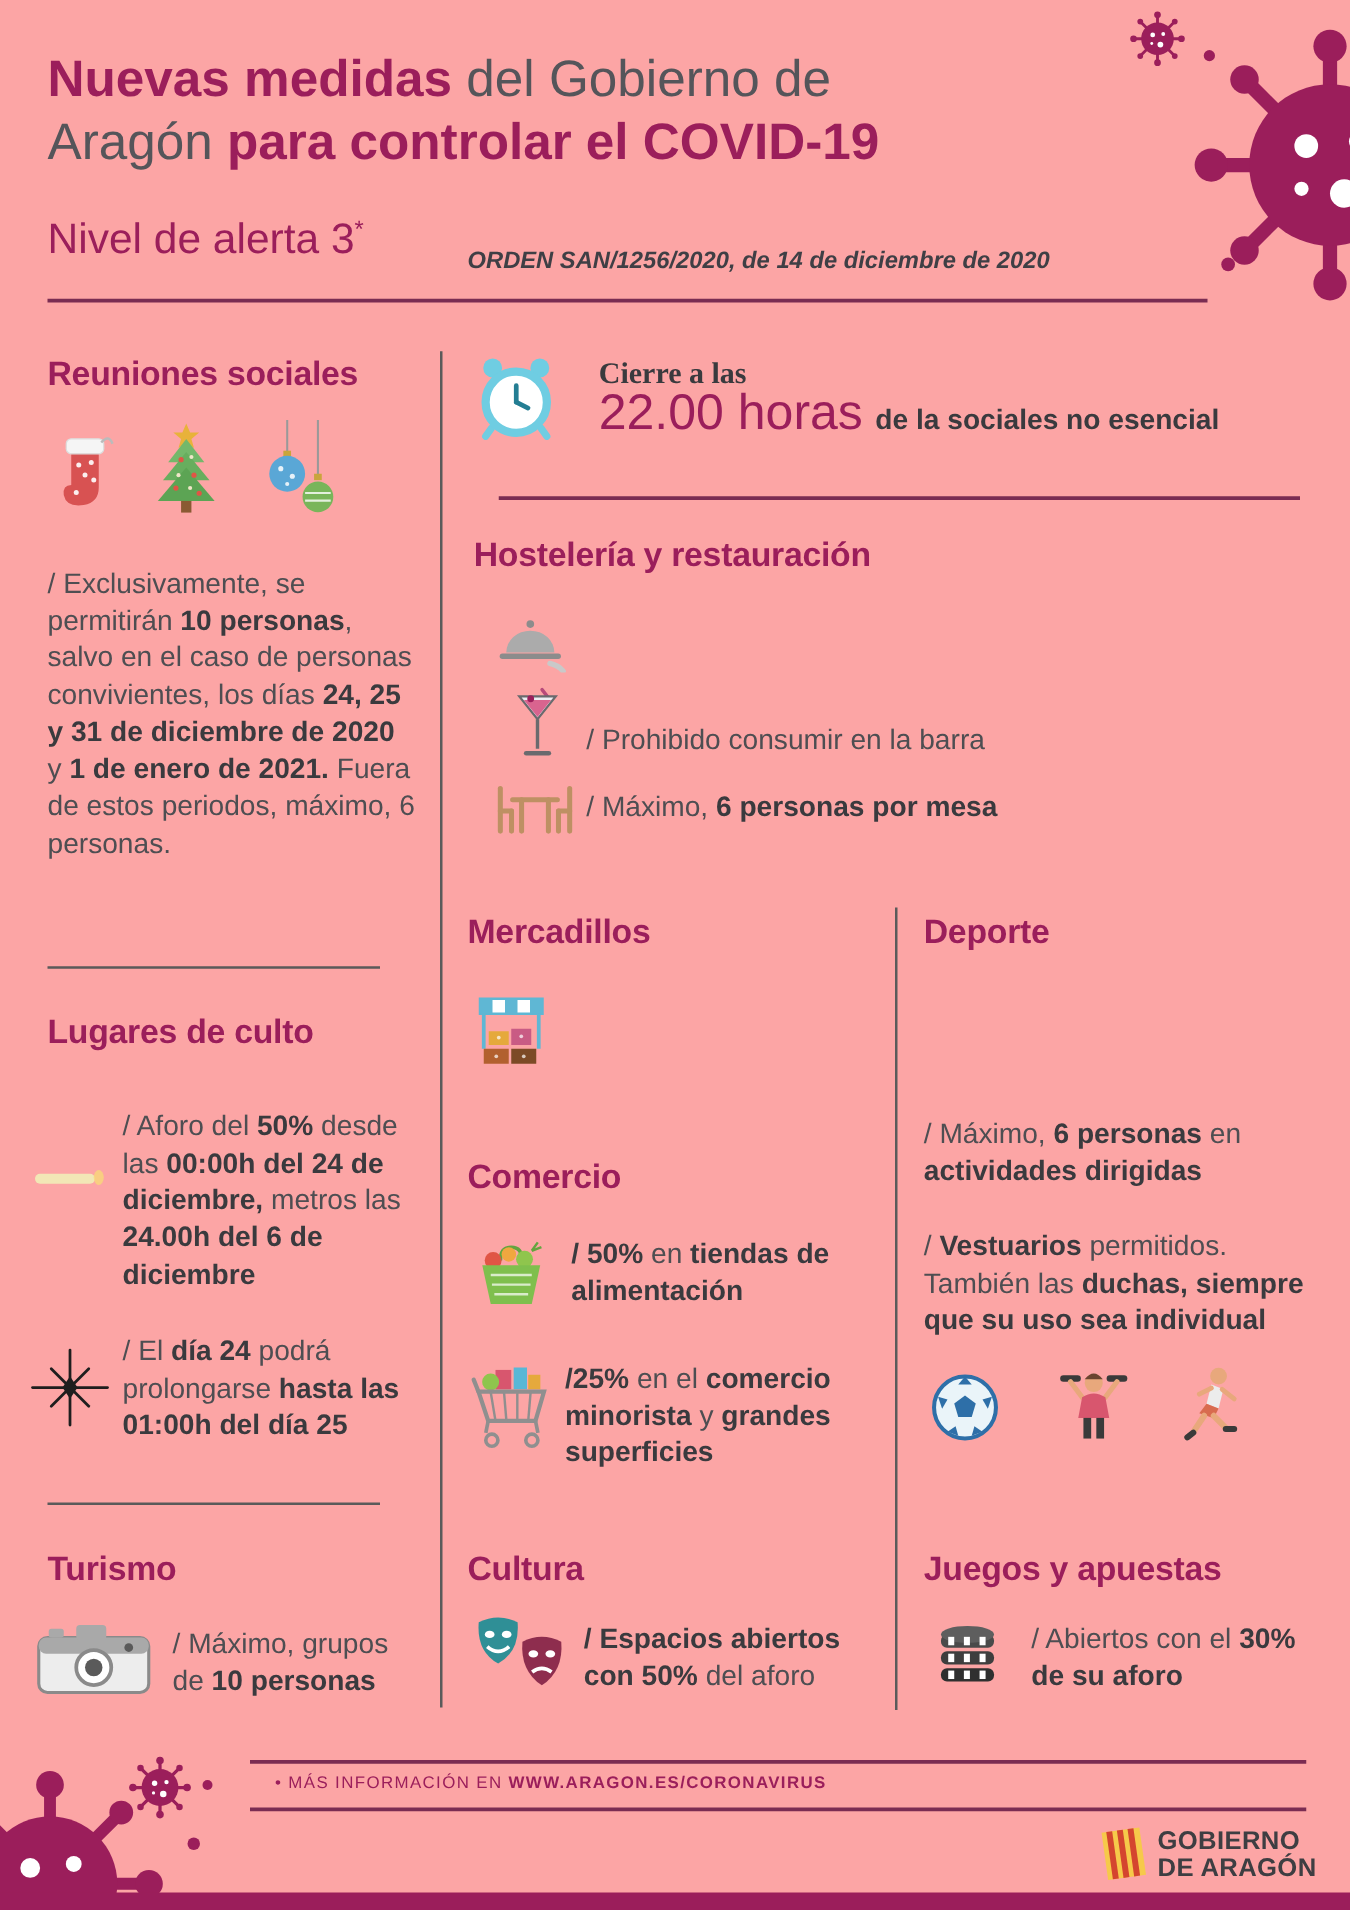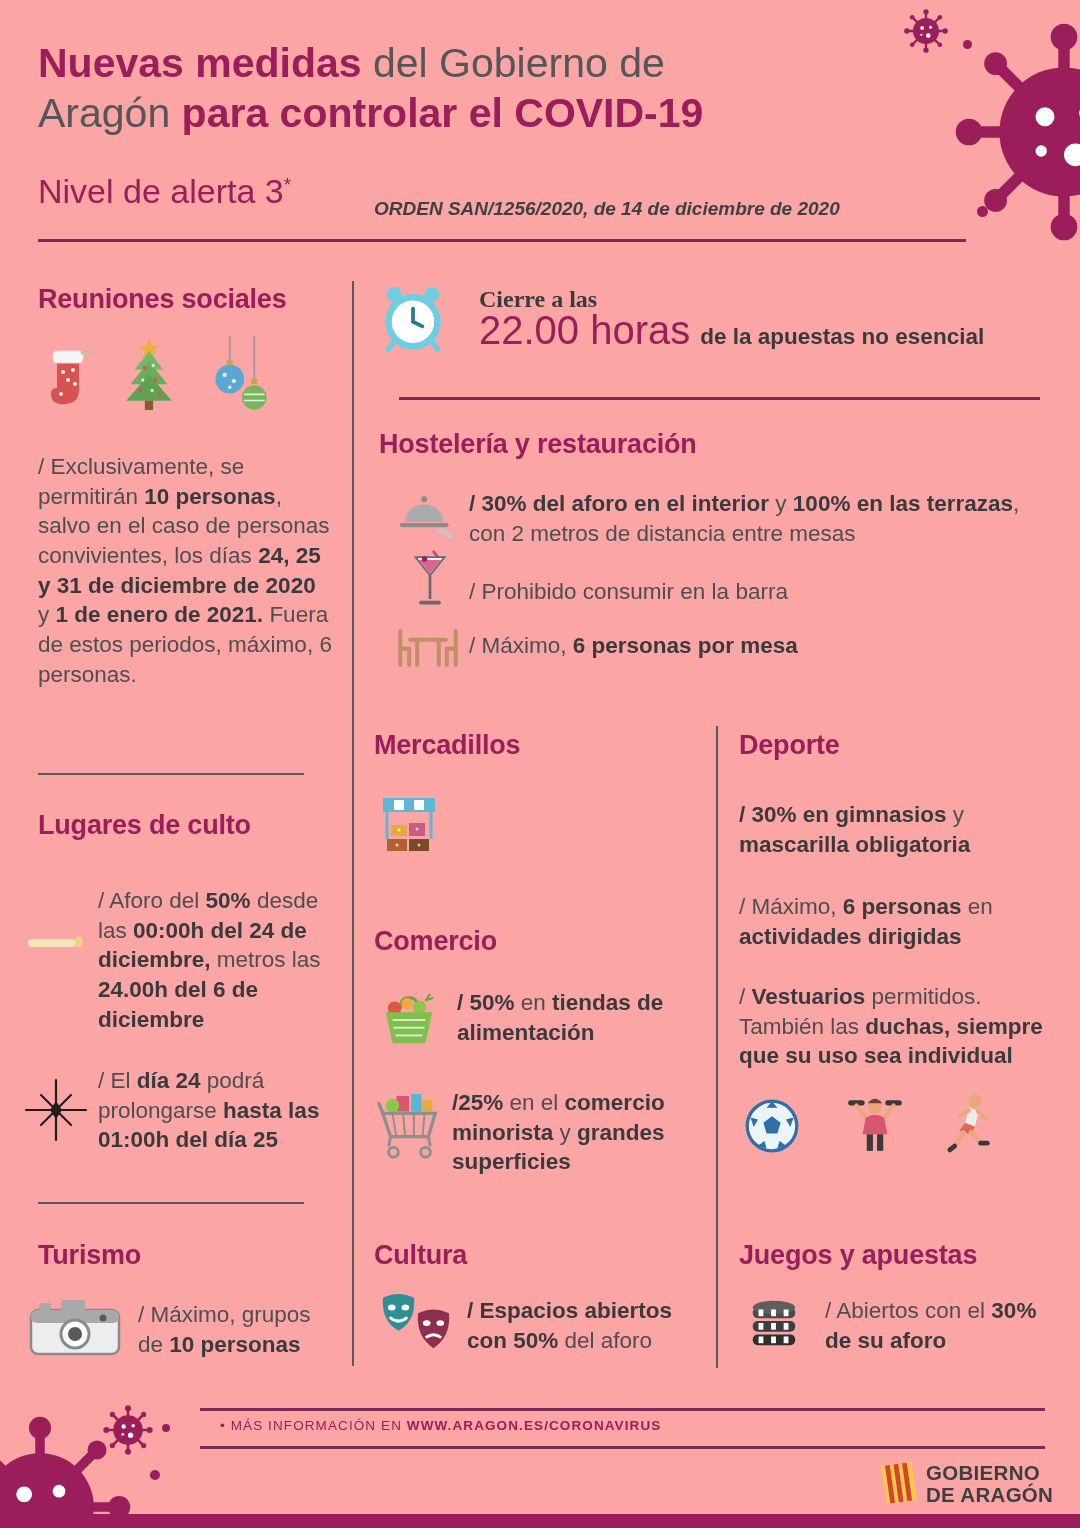--- a/index.html
+++ b/index.html
@@ -190,34 +190,33 @@
         <circle cx="55" cy="13" r="8" fill="#6FCDE2"></circle>
       <line x1="14" y1="64" x2="9" y2="71" stroke="#6FCDE2" stroke-width="6" stroke-linecap="round"></line>
       <line x1="56" y1="64" x2="61" y2="71" stroke="#6FCDE2" stroke-width="6" stroke-linecap="round"></line>
       <circle cx="35" cy="42" r="26" fill="#FFFFFF" stroke="#6FCDE2" stroke-width="7"></circle>
       <line x1="35" y1="42" x2="35" y2="28" stroke="#247E93" stroke-width="4" stroke-linecap="round"></line>
       <line x1="35" y1="42" x2="45" y2="47" stroke="#247E93" stroke-width="4" stroke-linecap="round"></line>
     </svg>
   </span>
   <div class="abs closure-l1" style="left:479px;top:286px;">Cierre a las</div>
   <div class="abs" style="left:479px;top:308px;white-space:nowrap;">
-    <span class="closure-time">22.00 horas</span><span class="closure-suffix">de la apuestas no esencial</span>
+    <span class="closure-time">22.00 horas</span><span class="closure-suffix">de la sociales no esencial</span>
   </div>
   <div class="abs rule" style="left:399px;top:397px;width:641px;height:3px;"></div>
 
   <div class="abs h" style="left:379px;top:429px;">Hostelería y restauración</div>
   <span class="abs icon" style="left:398px;top:492px;width:56px;height:46px;">
     <svg viewBox="0 0 64 52">
       <circle cx="30" cy="8" r="3.5" fill="#8C8C8C"></circle>
       <path d="M8 34 a22 20 0 0 1 44 0 Z" fill="#ABABAB"></path>
       <rect x="2" y="35" width="56" height="5" rx="2.5" fill="#8C8C8C"></rect>
       <path d="M48 44 q8 2 12 7" stroke="#C9C9C9" stroke-width="5" fill="none" stroke-linecap="round"></path>
     </svg>
   </span>
-  <div class="abs txt" style="left:469px;top:489px;width:566px;"><span class="seg-b">/ 30% del aforo en el interior</span><span> y </span><span class="seg-b">100% en las terrazas</span><span>, con 2 metros de distancia entre mesas</span></div>
   <span class="abs icon" style="left:410px;top:546px;width:40px;height:66px;">
     <svg viewBox="0 0 44 68">
       <line x1="26" y1="4" x2="33" y2="13" stroke="#B84A7A" stroke-width="3" stroke-linecap="round"></line>
       <path d="M6 10 H38 L22 30 Z" fill="#EDEEF2" stroke="#6A6A6E" stroke-width="2"></path>
       <path d="M10 13 H34 L22 28 Z" fill="#D9648F"></path>
       <circle cx="16" cy="12" r="3" fill="#9B1E5B"></circle>
       <line x1="22" y1="30" x2="22" y2="56" stroke="#6A6A6E" stroke-width="3"></line>
       <line x1="12" y1="60" x2="32" y2="60" stroke="#6A6A6E" stroke-width="4" stroke-linecap="round"></line>
     </svg>
   </span>
@@ -311,21 +310,20 @@
       <path d="M13 26 Q22 34 31 26" stroke="#FFFFFF" stroke-width="3" fill="none"></path>
       <path d="M42 22 Q58 14 74 22 Q76 46 58 58 Q40 46 42 22 Z" fill="#8E2D4E"></path>
       <ellipse cx="51" cy="32" rx="4" ry="3" fill="#FFFFFF"></ellipse>
         <ellipse cx="65" cy="32" rx="4" ry="3" fill="#FFFFFF"></ellipse>
       <path d="M50 47 Q58 41 66 47" stroke="#FFFFFF" stroke-width="3" fill="none"></path>
     </svg>
   </span>
   <div class="abs txt" style="left:467px;top:1296px;width:238px;"><span class="seg-b">/ Espacios abiertos con 50%</span><span> del aforo</span></div>
 
   <div class="abs h" style="left:739px;top:730px;">Deporte</div>
-  <div class="abs txt" style="left:739px;top:800px;width:298px;"><span class="seg-b">/ 30% en gimnasios</span><span> y </span><span class="seg-b">mascarilla obligatoria</span></div>
   <div class="abs txt" style="left:739px;top:892px;width:298px;"><span>/ Máximo, </span><span class="seg-b">6 personas</span><span> en </span><span class="seg-b">actividades dirigidas</span></div>
   <div class="abs txt" style="left:739px;top:982px;width:308px;"><span>/ </span><span class="seg-b">Vestuarios</span><span> permitidos. También las </span><span class="seg-b">duchas, siempre que su uso sea individual</span></div>
   <span class="abs icon" style="left:744px;top:1098px;width:56px;height:56px;">
     <svg viewBox="0 0 52 52">
       <circle cx="26" cy="26" r="23" fill="#EAF4F9" stroke="#2E6FA8" stroke-width="3"></circle>
       <polygon points="26,17 34,23 31,33 21,33 18,23" fill="#2E6FA8"></polygon>
       <g fill="#2E6FA8">
         <path d="M26 3 l5 6 h-10 z"></path>
           <path d="M6 18 l7 2 -4 7 z"></path>
           <path d="M46 18 l-7 2 4 7 z"></path>

